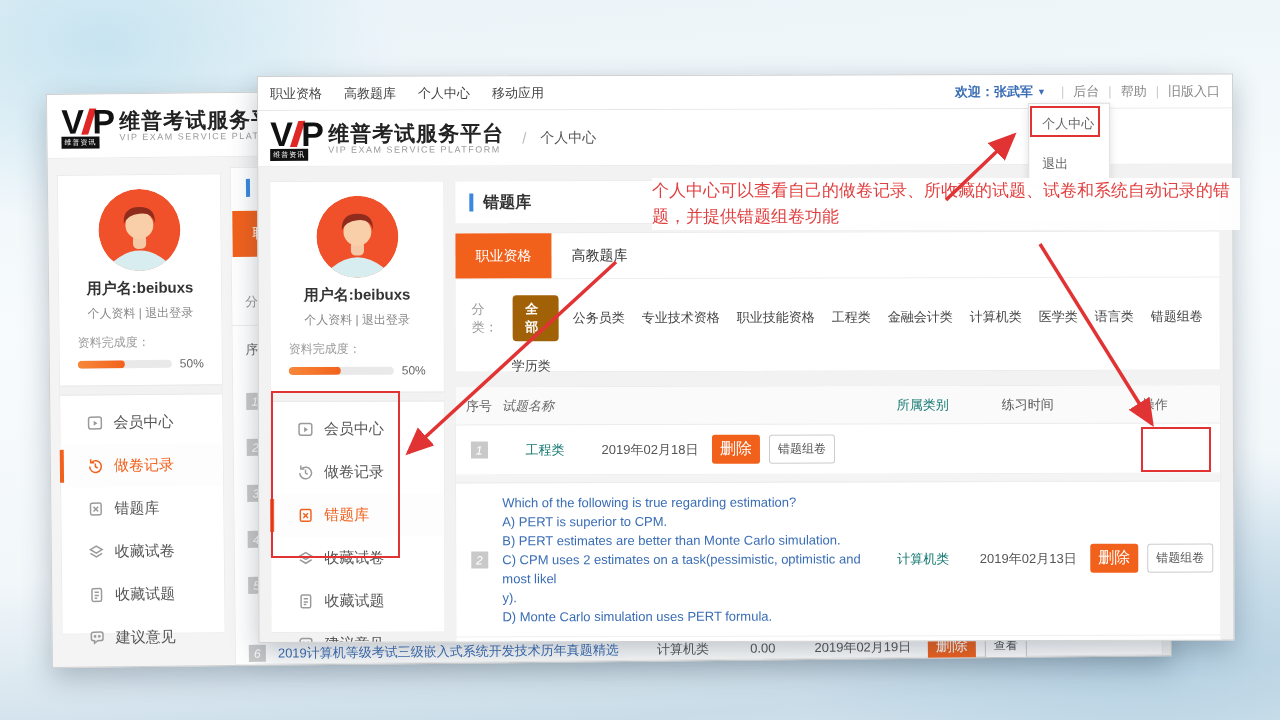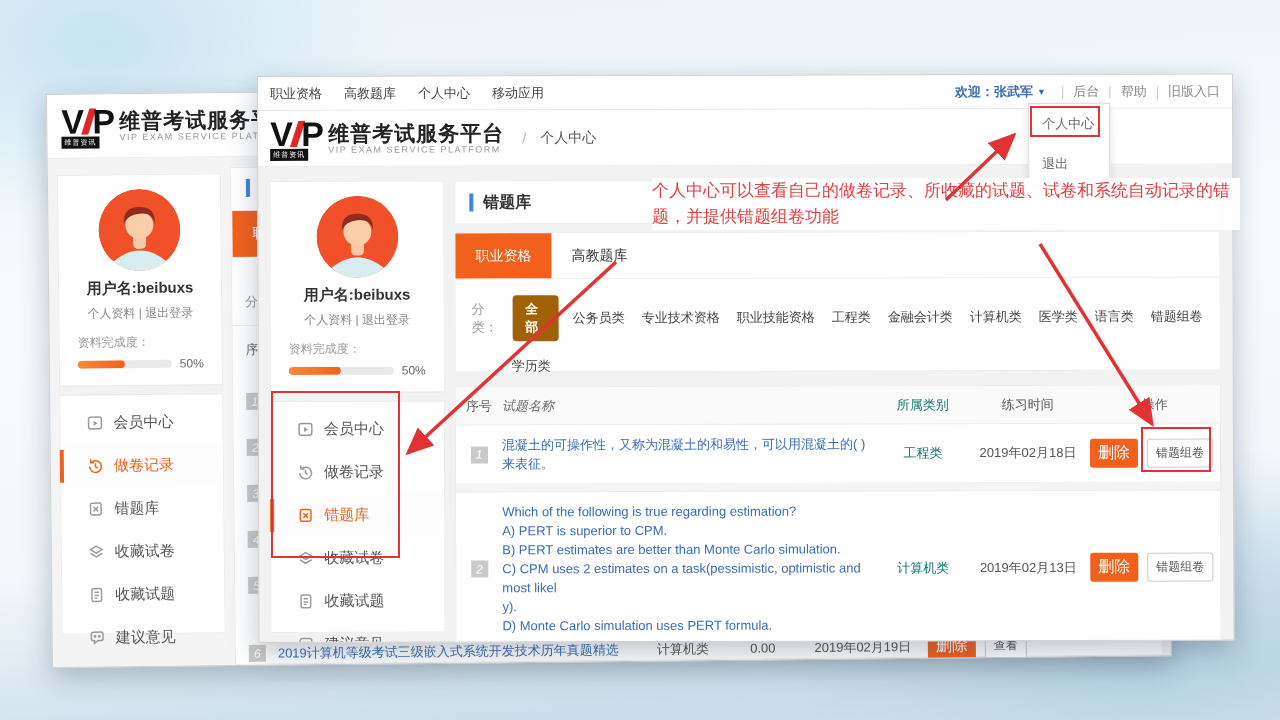--- a/index.html
+++ b/index.html
@@ -383,21 +383,20 @@
       <div class="c-name" style="text-align:left;color:#666;font-style:italic;">试题名称</div>
       <div class="c-cat">所属类别</div>
       <div class="c-time">练习时间</div>
       <div class="c-ops" style="justify-content:center;">操作</div>
     </div>
 
     <div class="t-row">
       <div class="c-seq">
           <div class="seq-box">1</div>
         </div>
-      <div class="c-name">混凝土的可操作性，又称为混凝土的和易性，可以用混凝土的( )来表征。</div>
       <div class="c-cat">工程类</div>
       <div class="c-time">2019年02月18日</div>
       <div class="c-ops">
         <button class="btn-del">删除</button>
         <button class="btn-outline">错题组卷</button>
       </div>
     </div>
     <div class="band"></div>
 
     <div class="t-row">

